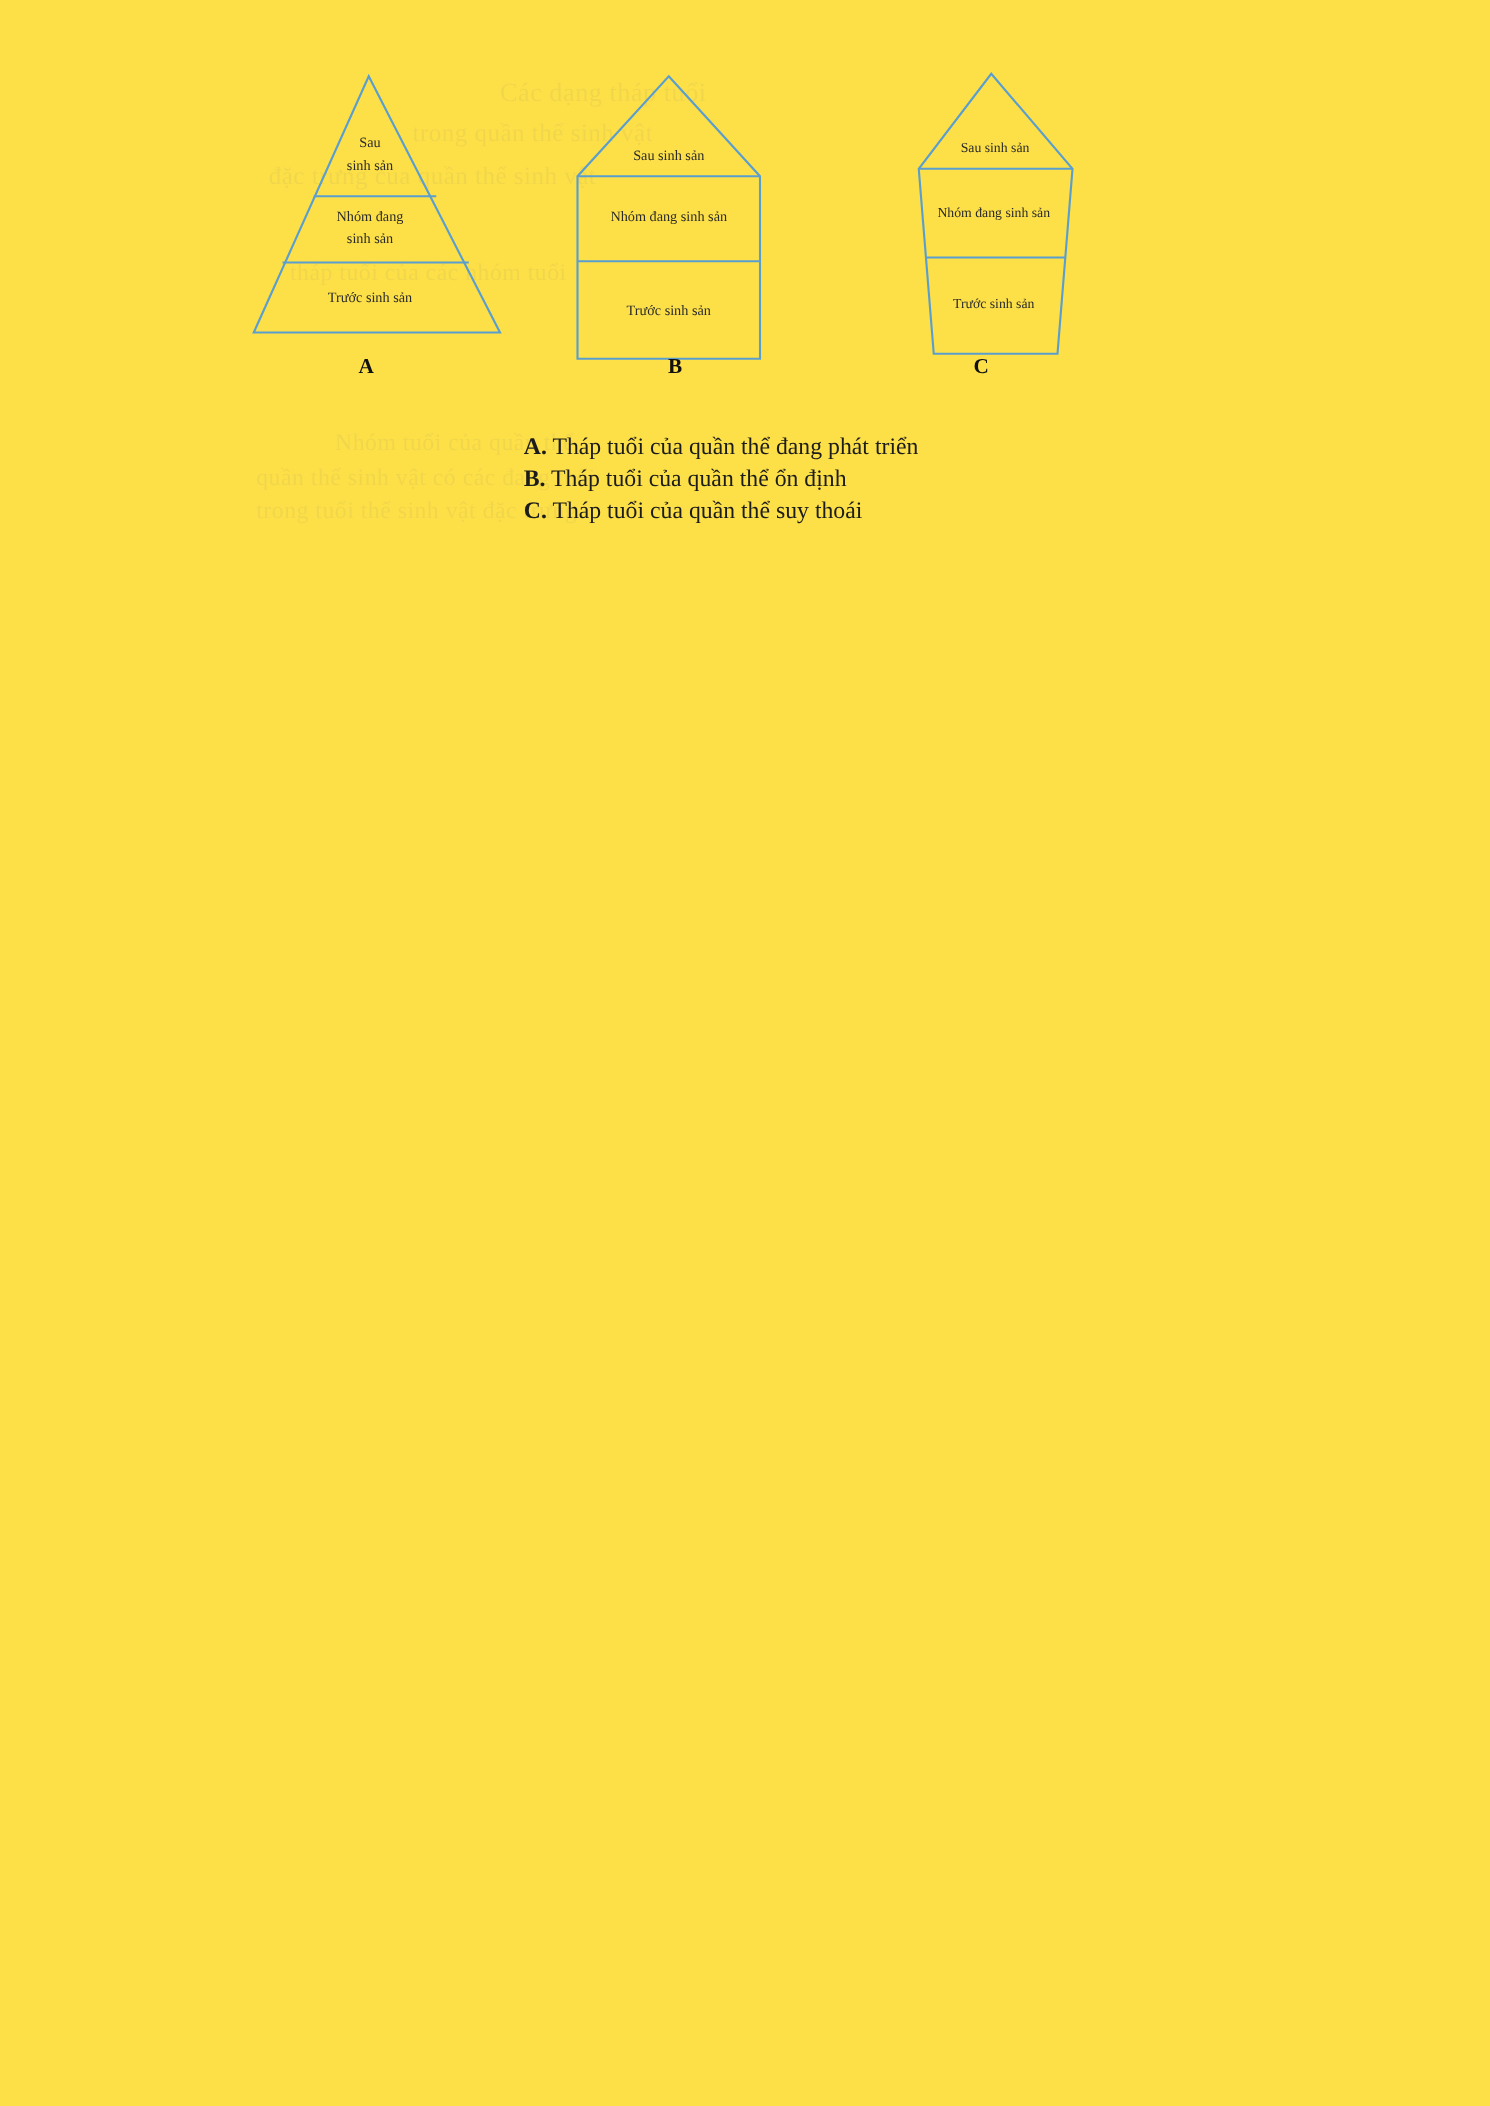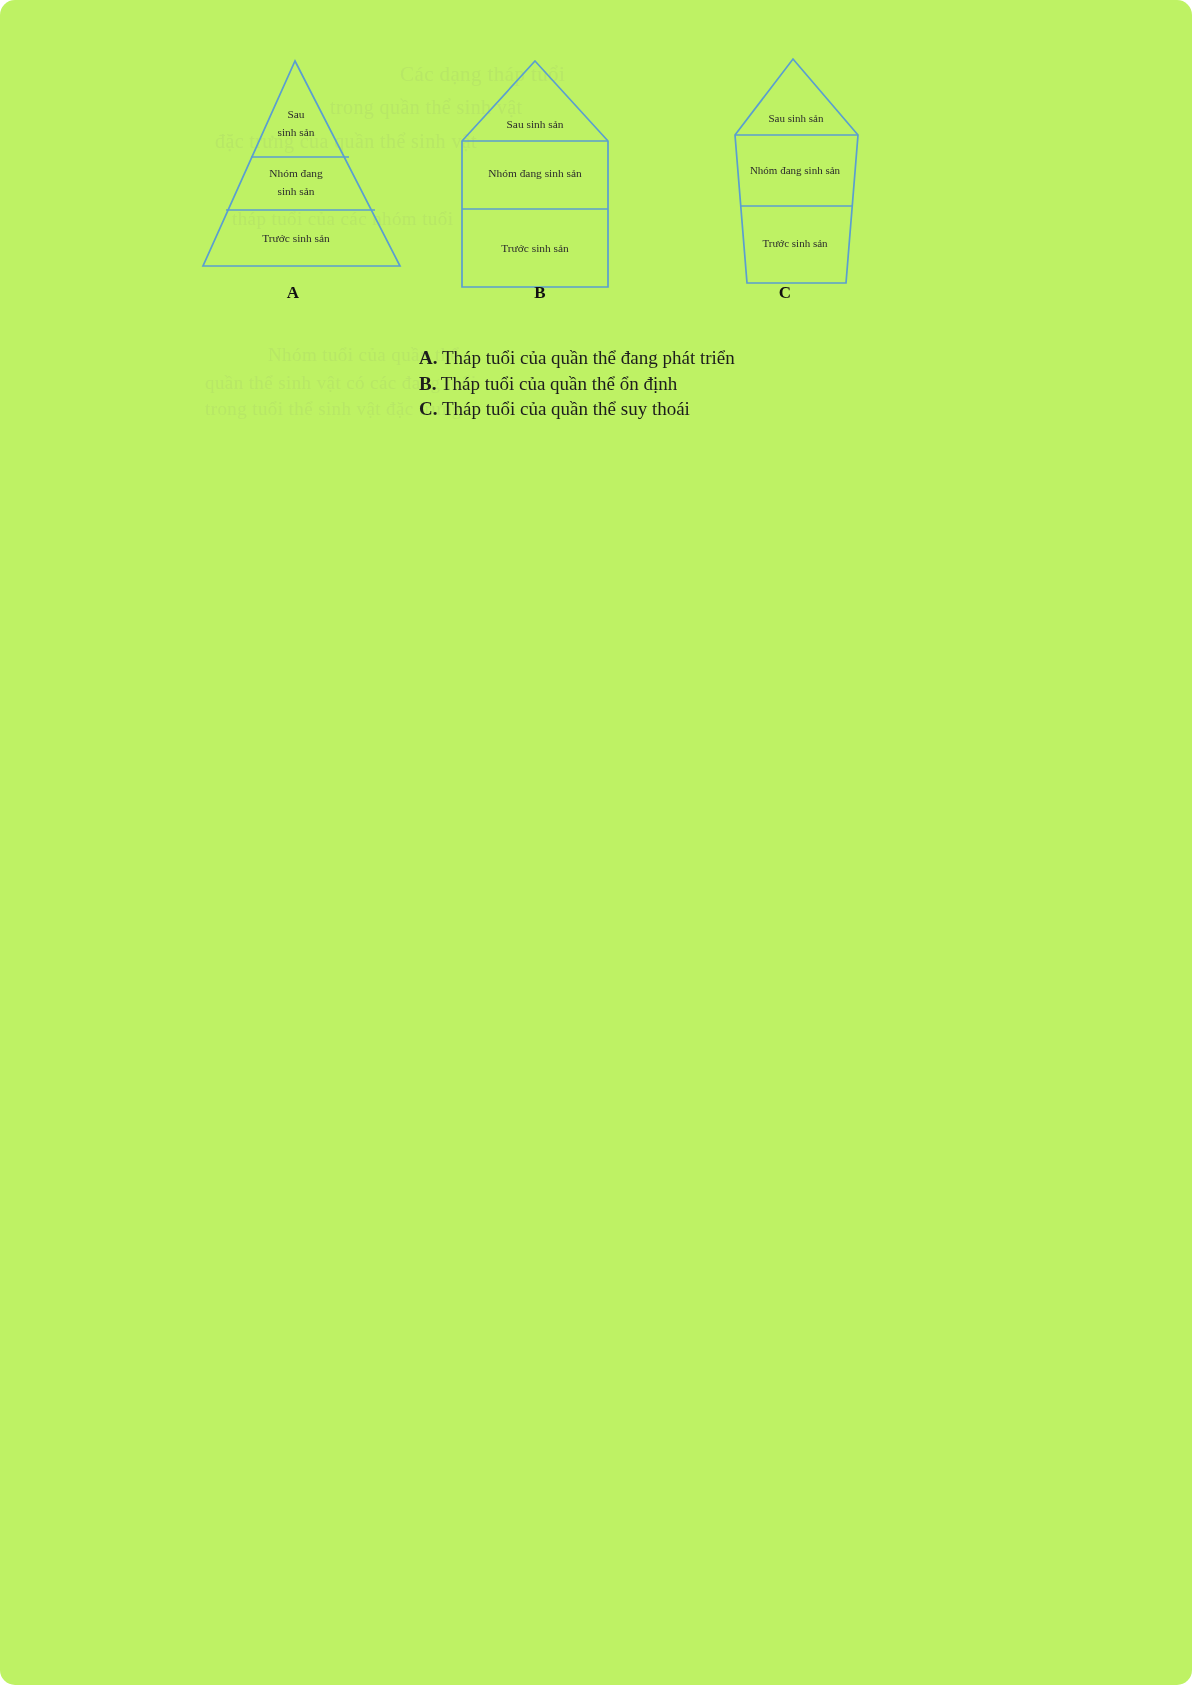--- a/index.html
+++ b/index.html
@@ -14,22 +14,21 @@
     position: relative;
     font-family: "Liberation Serif", serif;
     color: #1a1a1a;
     overflow: hidden;
   }
 
   
   #page {
     position: absolute;
     inset: 0;
-    background: #bef264;
-    border-radius: 15px;
+    background: #fde047;
   }
 
   
   .ghost {
     position: absolute;
     color: rgba(120, 120, 130, 0.085);
     font-family: "Liberation Serif", serif;
     font-size: 21px;
     letter-spacing: 0.4px;
     white-space: nowrap;

